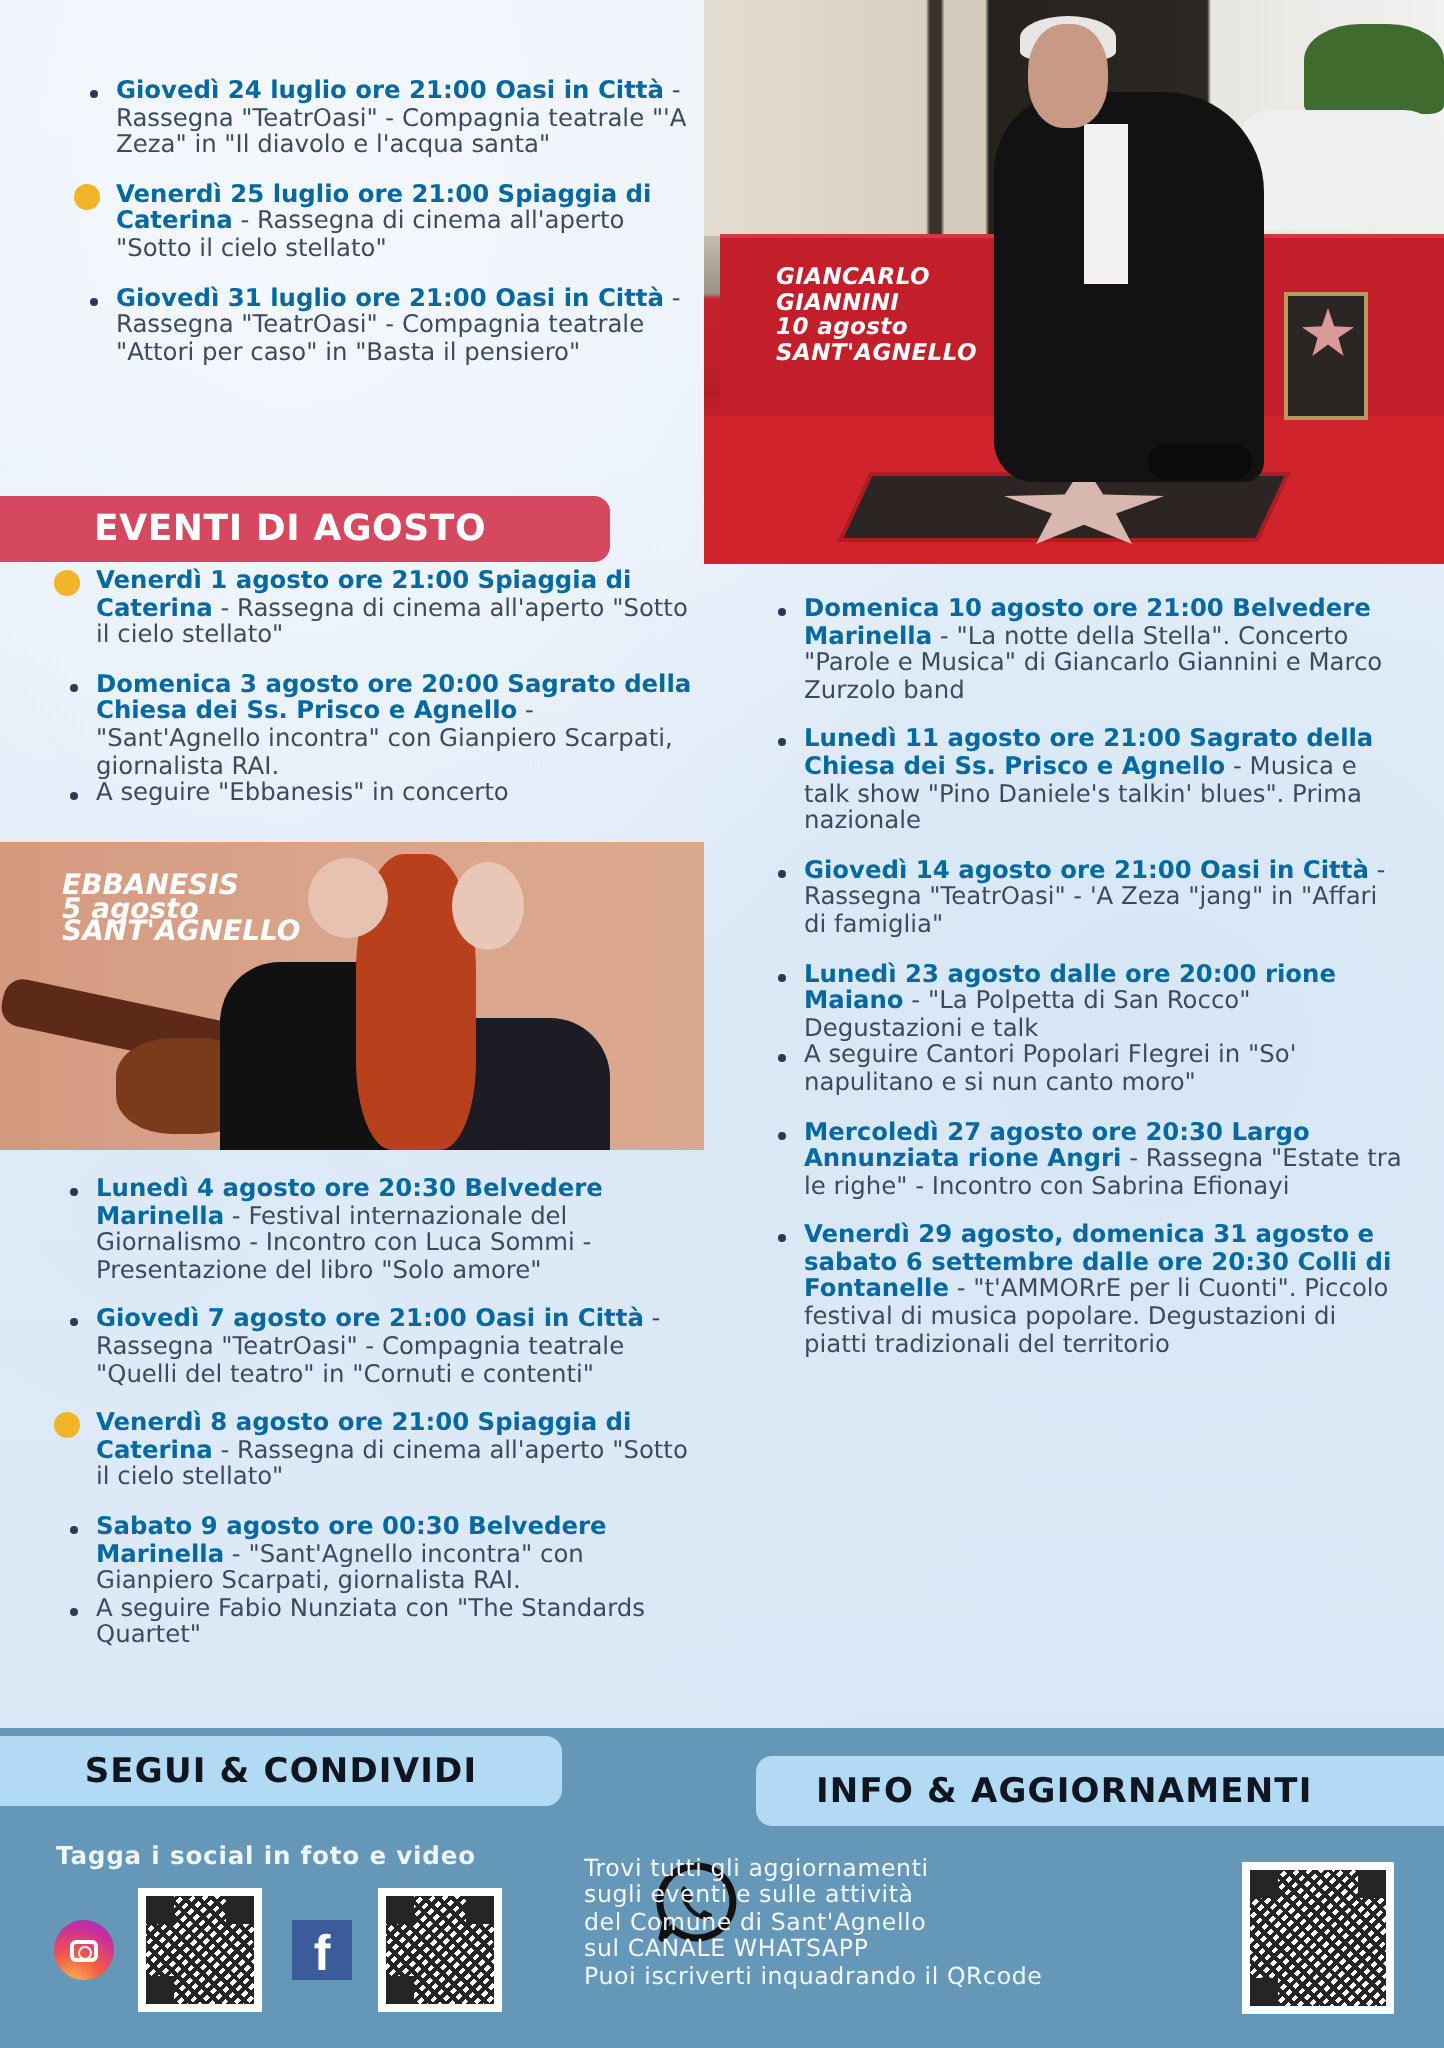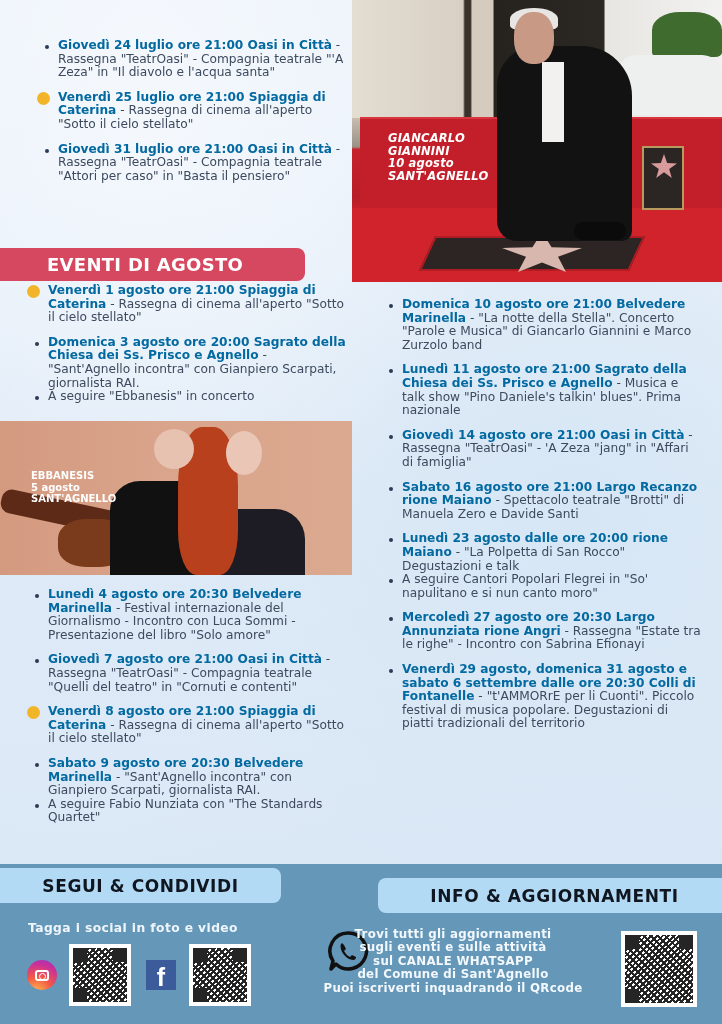--- a/index.html
+++ b/index.html
@@ -70,37 +70,37 @@
     background: linear-gradient(90deg, #d49a80 0%, #d9a58c 50%, #dba98f 100%);
   }
   .p2-hair { position:absolute; left:178px; top:6px; width:60px; height:148px; background:#b8401c; border-radius:40% 40% 30% 30%; }
   .p2-face1 { position:absolute; left:154px; top:8px; width:40px; height:40px; border-radius:50%; background:#e8c2b0; }
   .p2-body1 { position:absolute; left:110px; top:60px; width:90px; height:94px; background:#111; border-radius:30px 20px 0 0; }
   .p2-face2 { position:absolute; left:226px; top:10px; width:36px; height:44px; border-radius:50%; background:#eac6b6; }
   .p2-body2 { position:absolute; left:205px; top:88px; width:100px; height:66px; background:#1d1b24; border-radius:30px 30px 0 0; }
   .p2-guitar { position:absolute; left:0; top:80px; width:130px; height:24px; background:#5d2a18; transform: rotate(12deg); border-radius:10px; }
   .p2-guitar-body { position:absolute; left:58px; top:98px; width:70px; height:48px; background:#7a3a1c; border-radius:40%; }
   .caption2 {
-    position:absolute; left:31px; top:17px; color:#fff; font-weight:bold; 
-    font-size:10px; line-height:11.5px;margin-top:32px;
+    position:absolute; left:31px; top:17px; color:#fff; font-weight:bold; font-style:italic;
+    font-size:14px; line-height:11.5px;
   }
 
   
   .footer {
     position:absolute; left:0; top:864px; width:722px; height:160px; background:#6597b9;
   }
   .pill-left {
     position:absolute; left:0; top:4px; width:281px; height:35px; background:#b3daf4;
     border-radius:0 8px 8px 0; text-align:center; font-weight:bold; font-size:17px;
     line-height:36px; color:#0f1620; letter-spacing:0.6px;
   }
   .pill-right {
     position:absolute; left:378px; top:14px; width:344px; height:35px; background:#b3daf4;
-    border-radius:8px 0 0 8px; text-align:center; font-weight:bold; font-size:17px;
-    line-height:36px; color:#0f1620; letter-spacing:0.6px; padding-left:9px;
+    border-radius:8px 0 0 8px; font-weight:bold; font-size:17px;
+    line-height:36px; color:#0f1620; letter-spacing:0.6px; padding-left:30px;
   }
   .tagline { position:absolute; left:28px; top:57px; color:#eef6fb; font-weight:bold; font-size:12.3px; letter-spacing:0.4px; }
   .qr {
     position:absolute; width:62px; height:62px; background:#fff; padding:4px;
   }
   .qr-inner {
     width:100%; height:100%;
     background:
       linear-gradient(#000,#000) 0 0/14px 14px no-repeat,
       linear-gradient(#000,#000) 100% 0/14px 14px no-repeat,
@@ -117,22 +117,22 @@
   }
   .ig-cam { width:14px; height:11px; border:2px solid #fff; border-radius:3px; position:relative; }
   .ig-cam::after { content:""; position:absolute; left:2px; top:1px; width:5px; height:5px; border:1.5px solid #fff; border-radius:50%; }
   .fb-icon {
     position:absolute; left:146px; top:96px; width:30px; height:30px; background:#3b5b9b;
     color:#fff; font-weight:bold; font-size:25px; line-height:34px; text-align:center;
     font-family: "Liberation Sans", sans-serif;
   }
   .wa-icon { position:absolute; left:327px; top:66px; width:42px; height:42px; }
   .wa-text {
-    position:absolute; left:308px; top:64px; width:290px; text-align:center;
-    color:#f2f8fc; font-weight:bold; font-size:11.8px; line-height:13.4px; letter-spacing:0.3px;
+    position:absolute; left:292px; top:64px; width:290px; text-align:left;
+    color:#f2f8fc; font-weight:normal; font-size:11.8px; line-height:13.4px; letter-spacing:0.3px;
   }
 </style>
 </head>
 <body>
 
 <div class="page-bg"></div>
 
 <div class="col" id="july" style="left:58px; top:39px; width:290px;">
     <div class="event"><span class="bullet"></span><span class="b">Giovedì 24 luglio ore 21:00 Oasi in Città</span><span class="r"> - Rassegna "TeatrOasi" - Compagnia teatrale "'A Zeza" in "Il diavolo e l'acqua santa"</span></div>
     <div class="event"><span class="dot"></span><span class="b">Venerdì 25 luglio ore 21:00 Spiaggia di Caterina</span><span class="r"> - Rassegna di cinema all'aperto "Sotto il cielo stellato"</span></div>
@@ -182,28 +182,27 @@
     <div>EBBANESIS</div>
     <div>5 agosto</div>
     <div>SANT'AGNELLO</div>
   </div>
 </div>
 
 <div class="col" id="aug-left-bottom" style="left:48px; top:588px; width:300px;">
     <div class="event"><span class="bullet"></span><span class="b">Lunedì 4 agosto ore 20:30 Belvedere Marinella</span><span class="r"> - Festival internazionale del Giornalismo - Incontro con Luca Sommi - Presentazione del libro "Solo amore"</span></div>
     <div class="event"><span class="bullet"></span><span class="b">Giovedì 7 agosto ore 21:00 Oasi in Città</span><span class="r"> - Rassegna "TeatrOasi" - Compagnia teatrale "Quelli del teatro" in "Cornuti e contenti"</span></div>
     <div class="event"><span class="dot"></span><span class="b">Venerdì 8 agosto ore 21:00 Spiaggia di Caterina</span><span class="r"> - Rassegna di cinema all'aperto "Sotto il cielo stellato"</span></div>
-    <div class="event"><span class="bullet"></span><span class="b">Sabato 9 agosto ore 20:30 Belvedere Marinella</span><span class="r"> - "Sant'Agnello incontra" con Gianpiero Scarpati, giornalista RAI.</span><div class="sub"><span class="bullet"></span><span>A seguire Fabio Nunziata con "The Standards Quartet"</span></div></div>
+    <div class="event"><span class="bullet"></span><span class="b">Sabato 9 agosto ore 00:30 Belvedere Marinella</span><span class="r"> - "Sant'Agnello incontra" con Gianpiero Scarpati, giornalista RAI.</span><div class="sub"><span class="bullet"></span><span>A seguire Fabio Nunziata con "The Standards Quartet"</span></div></div>
   </div>
 
 <div class="col" id="aug-right" style="left:385px; top:298px; width:300px;margin-left:17px;">
     <div class="event"><span class="bullet"></span><span class="b">Domenica 10 agosto ore 21:00 Belvedere Marinella</span><span class="r"> - "La notte della Stella". Concerto "Parole e Musica" di Giancarlo Giannini e Marco Zurzolo band</span></div>
     <div class="event"><span class="bullet"></span><span class="b">Lunedì 11 agosto ore 21:00 Sagrato della Chiesa dei Ss. Prisco e Agnello</span><span class="r"> - Musica e talk show "Pino Daniele's talkin' blues". Prima nazionale</span></div>
     <div class="event"><span class="bullet"></span><span class="b">Giovedì 14 agosto ore 21:00 Oasi in Città</span><span class="r"> - Rassegna "TeatrOasi" - 'A Zeza "jang" in "Affari di famiglia"</span></div>
-    <div class="event"><span class="bullet"></span><span class="b">Sabato 16 agosto ore 21:00 Largo Recanzo rione Maiano</span><span class="r"> - Spettacolo teatrale "Brotti" di Manuela Zero e Davide Santi</span></div>
     <div class="event"><span class="bullet"></span><span class="b">Lunedì 23 agosto dalle ore 20:00 rione Maiano</span><span class="r"> - "La Polpetta di San Rocco" Degustazioni e talk</span><div class="sub"><span class="bullet"></span><span>A seguire Cantori Popolari Flegrei in "So' napulitano e si nun canto moro"</span></div></div>
     <div class="event"><span class="bullet"></span><span class="b">Mercoledì 27 agosto ore 20:30 Largo Annunziata rione Angri</span><span class="r"> - Rassegna "Estate tra le righe" - Incontro con Sabrina Efionayi</span></div>
     <div class="event"><span class="bullet"></span><span class="b">Venerdì 29 agosto, domenica 31 agosto e sabato 6 settembre dalle ore 20:30 Colli di Fontanelle</span><span class="r"> - "t'AMMORrE per li Cuonti". Piccolo festival di musica popolare. Degustazioni di piatti tradizionali del territorio</span></div>
   </div>
 
 <div class="footer">
   <div class="pill-left">SEGUI &amp; CONDIVIDI</div>
   <div class="pill-right">INFO &amp; AGGIORNAMENTI</div>
   <div class="tagline">Tagga i social in foto e video</div>
 
@@ -219,20 +218,20 @@
       <div class="qr-inner"></div>
     </div>
 
   <svg class="wa-icon" viewBox="0 0 42 42">
     <path d="M21 3 A18 18 0 1 1 9 34 L4 39 L6 31 A18 18 0 0 1 21 3 Z" fill="none" stroke="#111" stroke-width="3.5" stroke-linejoin="round"></path>
     <path d="M15 13 q-3 2 0 9 q4 7 11 8 q3 0 3-3 l-4-2 -2 2 q-4-2-6-6 l2-2 -2-4 z" fill="#111"></path>
   </svg>
   <div class="wa-text">
     <div>Trovi tutti gli aggiornamenti</div>
     <div>sugli eventi e sulle attività</div>
+    <div>del Comune di Sant'Agnello</div>
     <div>sul CANALE WHATSAPP</div>
-    <div>del Comune di Sant'Agnello</div>
     <div>Puoi iscriverti inquadrando il QRcode</div>
   </div>
   <div class="qr" style="left:621px; top:67px; width:76px; height:76px;">
       <div class="qr-inner"></div>
     </div>
 </div>
 
 </body></html>

